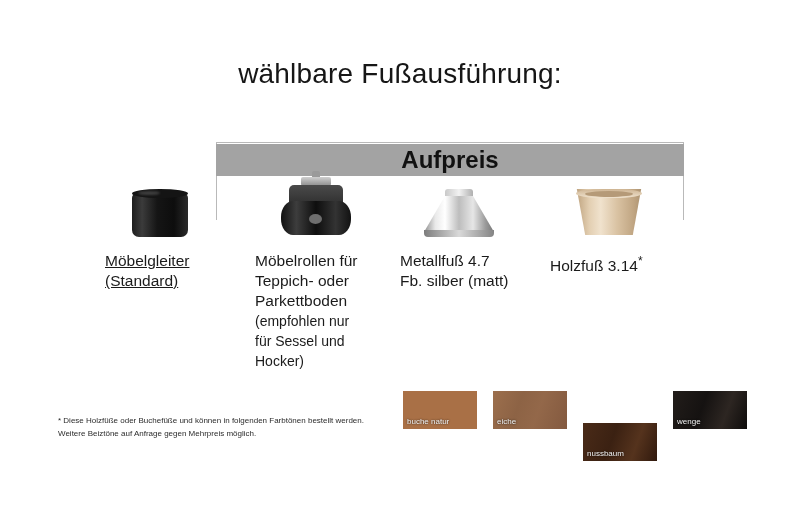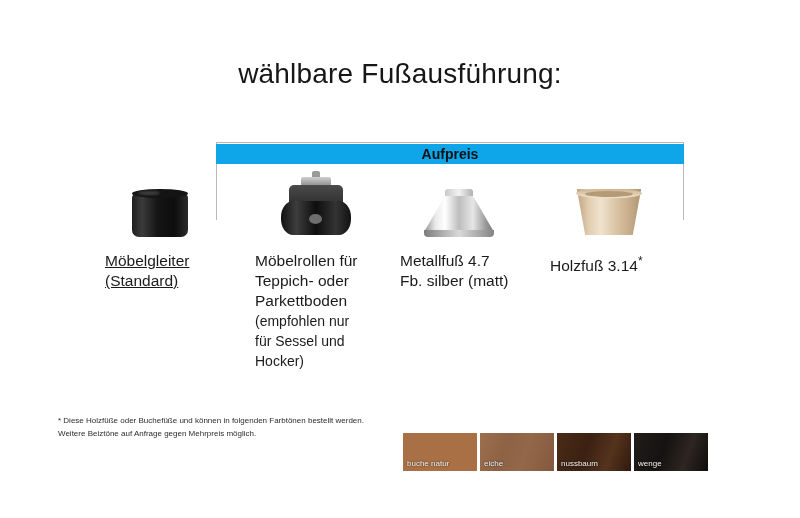--- a/index.html
+++ b/index.html
@@ -40,24 +40,24 @@
     border-right: 1px solid #b9b9b9;
     border-top: 1px solid #b9b9b9;
     box-sizing: border-box;
   }
   .bracket-label {
     position: absolute;
     left: 216px;
     top: 144px;
     width: 468px;
     text-align: center;
-    font-size: 14px;
+    font-size: 24px;
     font-weight: bold;
     color: #111111;
-    background: #0ea5e9;
+    background: #a3a3a3;
     padding: 2px 0;
   }
 
   
   .options {
     position: absolute;
     left: 60px;
     top: 175px;
     width: 680px;
     height: 210px;
@@ -191,23 +191,23 @@
     width: 340px;
     font-size: 8px;
     line-height: 13px;
     color: #2b2b2b;
   }
 
   
   .swatches {
     position: absolute;
     left: 403px;
-    top: 433px;
+    top: 391px;
     display: flex;
-    gap: 3px;
+    gap: 16px;
   }
   .swatch {
     width: 74px;
     height: 38px;
     position: relative;
   }
   .swatch .sw-label {
     position: absolute;
     left: 4px;
     bottom: 3px;
@@ -294,19 +294,19 @@
   <div>Weitere Beiztöne auf Anfrage gegen Mehrpreis möglich.</div>
 </div>
 
 <div class="swatches">
   <div class="swatch sw-buche" style="background-color: rgb(169, 112, 70);">
     <span class="sw-label">buche natur</span>
   </div>
   <div class="swatch sw-eiche" style="background-color: rgb(143, 100, 71);">
     <span class="sw-label">eiche</span>
   </div>
-  <div class="swatch sw-nuss" style="background-color: rgb(64, 36, 15);">
+  <div class="swatch sw-nuss" style="background-color: rgb(64, 36, 15); margin-top: 32px;">
     <span class="sw-label">nussbaum</span>
   </div>
   <div class="swatch sw-wenge" style="background-color: rgb(26, 21, 20);">
     <span class="sw-label">wenge</span>
   </div>
 </div>
 
 </body></html>

